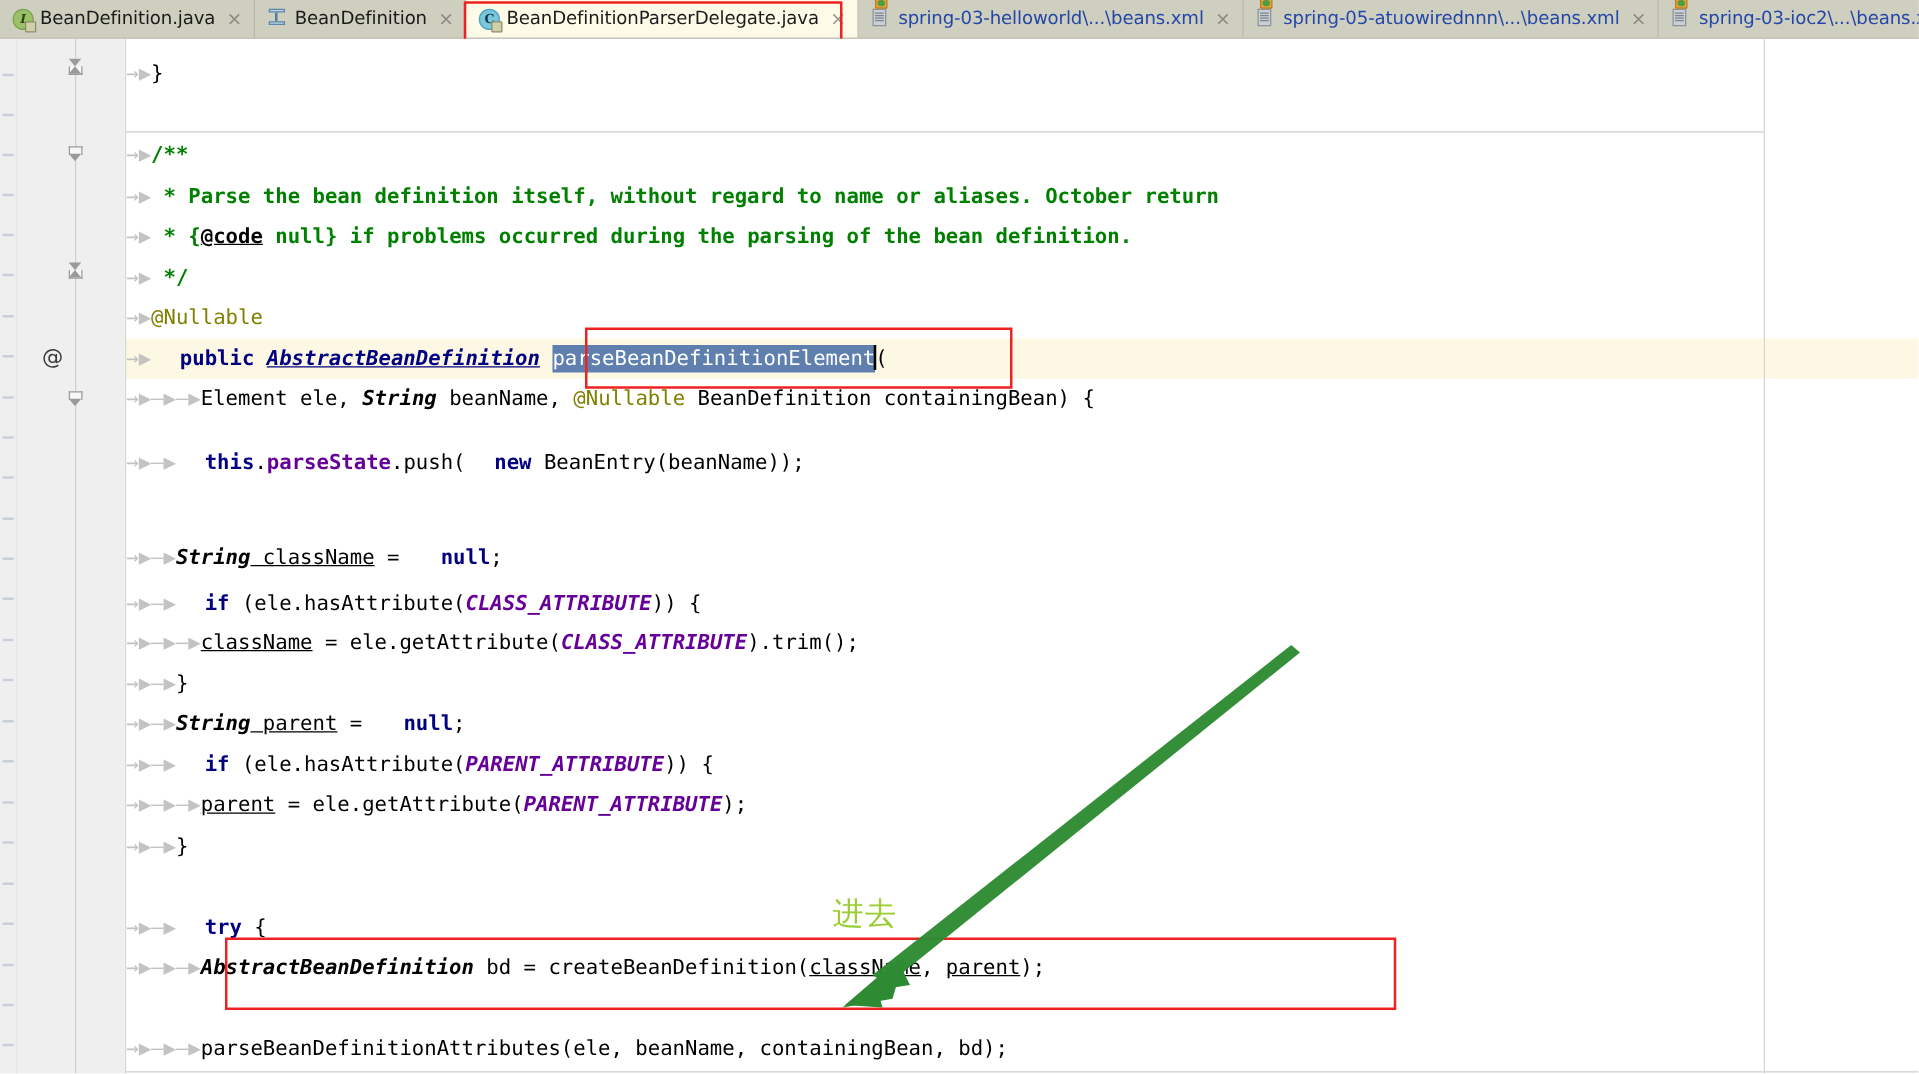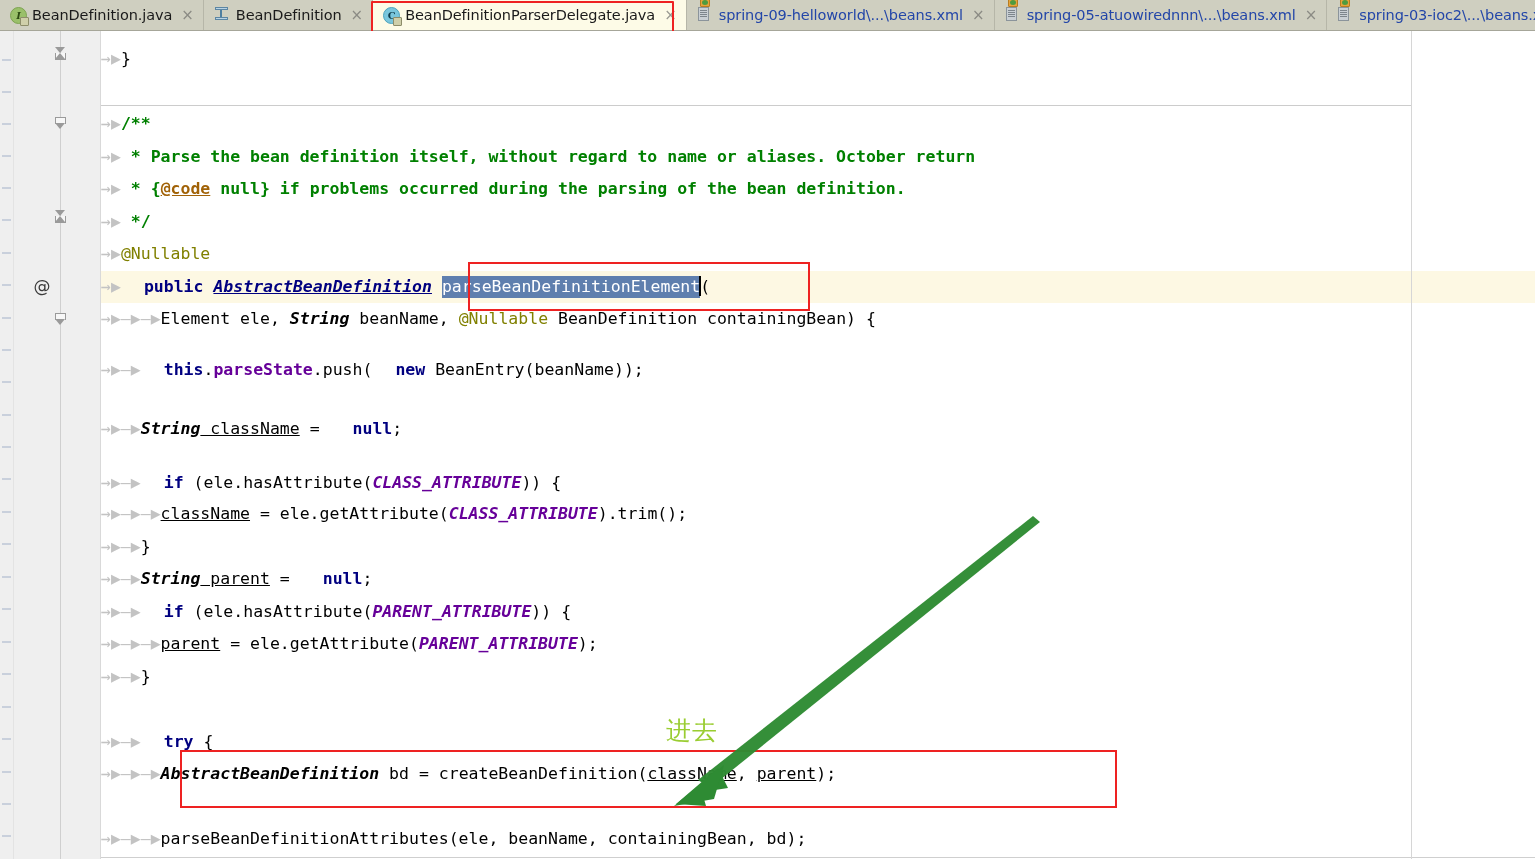--- a/index.html
+++ b/index.html
@@ -136,21 +136,21 @@
   .sep-line{
     position:absolute;left:101px;width:1310px;height:1px;background:#cccccc;
   }
   .sep-line2{
     position:absolute;left:101px;width:1434px;height:1px;background:#cfcfcf;
   }
 
   
   .kw{color:#000080;font-weight:bold;margin-left:23px;}
   .cmt{color:#008000;font-weight:bold;}
-  .cmt-tag{color:#a16207;font-weight:bold;text-decoration:underline;}
+  .cmt-tag{color:#000000;font-weight:bold;text-decoration:underline;}
   .anno{color:#808000;}
   .type-i{color:#000000;font-style:italic;font-weight:bold;}
   .type-link{color:#000080;font-style:italic;font-weight:bold;text-decoration:underline;}
   .fld{color:#660099;font-weight:bold;}
   .const{color:#660099;font-style:italic;font-weight:bold;}
   .lvar{color:#000000;text-decoration:underline;}
   .txt{color:#000000;}
   .dot{color:#b0b0b0;}
 
   
@@ -240,21 +240,21 @@
         <span class="lockbadge"></span>
       </span>
       <span class="tlabel">BeanDefinitionParserDelegate.java</span>
       <span class="tclose">×</span>
     </div>
 
     <div class="tab xmltab">
       <span class="ic">
         <span class="ic-xml"><i class="pg"></i><i class="sp"></i></span>
       </span>
-      <span class="tlabel">spring-09-helloworld\...\beans.xml</span>
+      <span class="tlabel">spring-03-helloworld\...\beans.xml</span>
       <span class="tclose">×</span>
     </div>
 
     <div class="tab xmltab">
       <span class="ic">
         <span class="ic-xml"><i class="pg"></i><i class="sp"></i></span>
       </span>
       <span class="tlabel">spring-05-atuowirednnn\...\beans.xml</span>
       <span class="tclose">×</span>
     </div>
@@ -331,21 +331,21 @@
       <div class="line" style="top:175px"><span class="guide">→▶</span><span class="cmt"> */</span></div>
 
       <div class="line" style="top:207px"><span class="guide">→▶</span><span class="anno">@Nullable</span></div>
 
       <div class="line" style="top:240px"><span class="guide">→▶</span><span class="kw">public</span><span class="dot">&nbsp;</span><span class="type-link">AbstractBeanDefinition</span><span class="dot">&nbsp;</span><span class="sel">parseBeanDefinitionElement</span><span class="caret"></span><span class="txt">(</span></div>
 
       <div class="line" style="top:272px"><span class="guide">→▶—▶—▶</span><span class="txt">Element</span><span class="txt"> ele, </span><span class="type-i">String</span><span class="txt"> beanName, </span><span class="anno">@Nullable</span><span class="txt"> BeanDefinition containingBean)</span><span class="txt"> {</span></div>
 
       <div class="line" style="top:323px"><span class="guide">→▶—▶</span><span class="kw">this</span><span class="txt">.</span><span class="fld">parseState</span><span class="txt">.push(</span><span class="kw">new</span><span class="txt"> BeanEntry(beanName));</span></div>
 
-      <div class="line" style="top:382px"><span class="guide">→▶—▶</span><span class="type-i">String</span><span class="lvar"> className</span><span class="txt"> = </span><span class="kw">null</span><span class="txt">;</span></div>
+      <div class="line" style="top:399px"><span class="guide">→▶—▶</span><span class="type-i">String</span><span class="lvar"> className</span><span class="txt"> = </span><span class="kw">null</span><span class="txt">;</span></div>
 
       <div class="line" style="top:436px"><span class="guide">→▶—▶</span><span class="kw">if</span><span class="txt"> (ele.hasAttribute(</span><span class="const">CLASS_ATTRIBUTE</span><span class="txt">)) {</span></div>
 
       <div class="line" style="top:467px"><span class="guide">→▶—▶—▶</span><span class="lvar">className</span><span class="txt"> = ele.getAttribute(</span><span class="const">CLASS_ATTRIBUTE</span><span class="txt">).trim();</span></div>
 
       <div class="line" style="top:500px"><span class="guide">→▶—▶</span><span class="txt">}</span></div>
 
       <div class="line" style="top:532px"><span class="guide">→▶—▶</span><span class="type-i">String</span><span class="lvar"> parent</span><span class="txt"> = </span><span class="kw">null</span><span class="txt">;</span></div>
 
       <div class="line" style="top:597px"><span class="guide">→▶—▶—▶</span><span class="lvar">parent</span><span class="txt"> = ele.getAttribute(</span><span class="const">PARENT_ATTRIBUTE</span><span class="txt">);</span></div>

